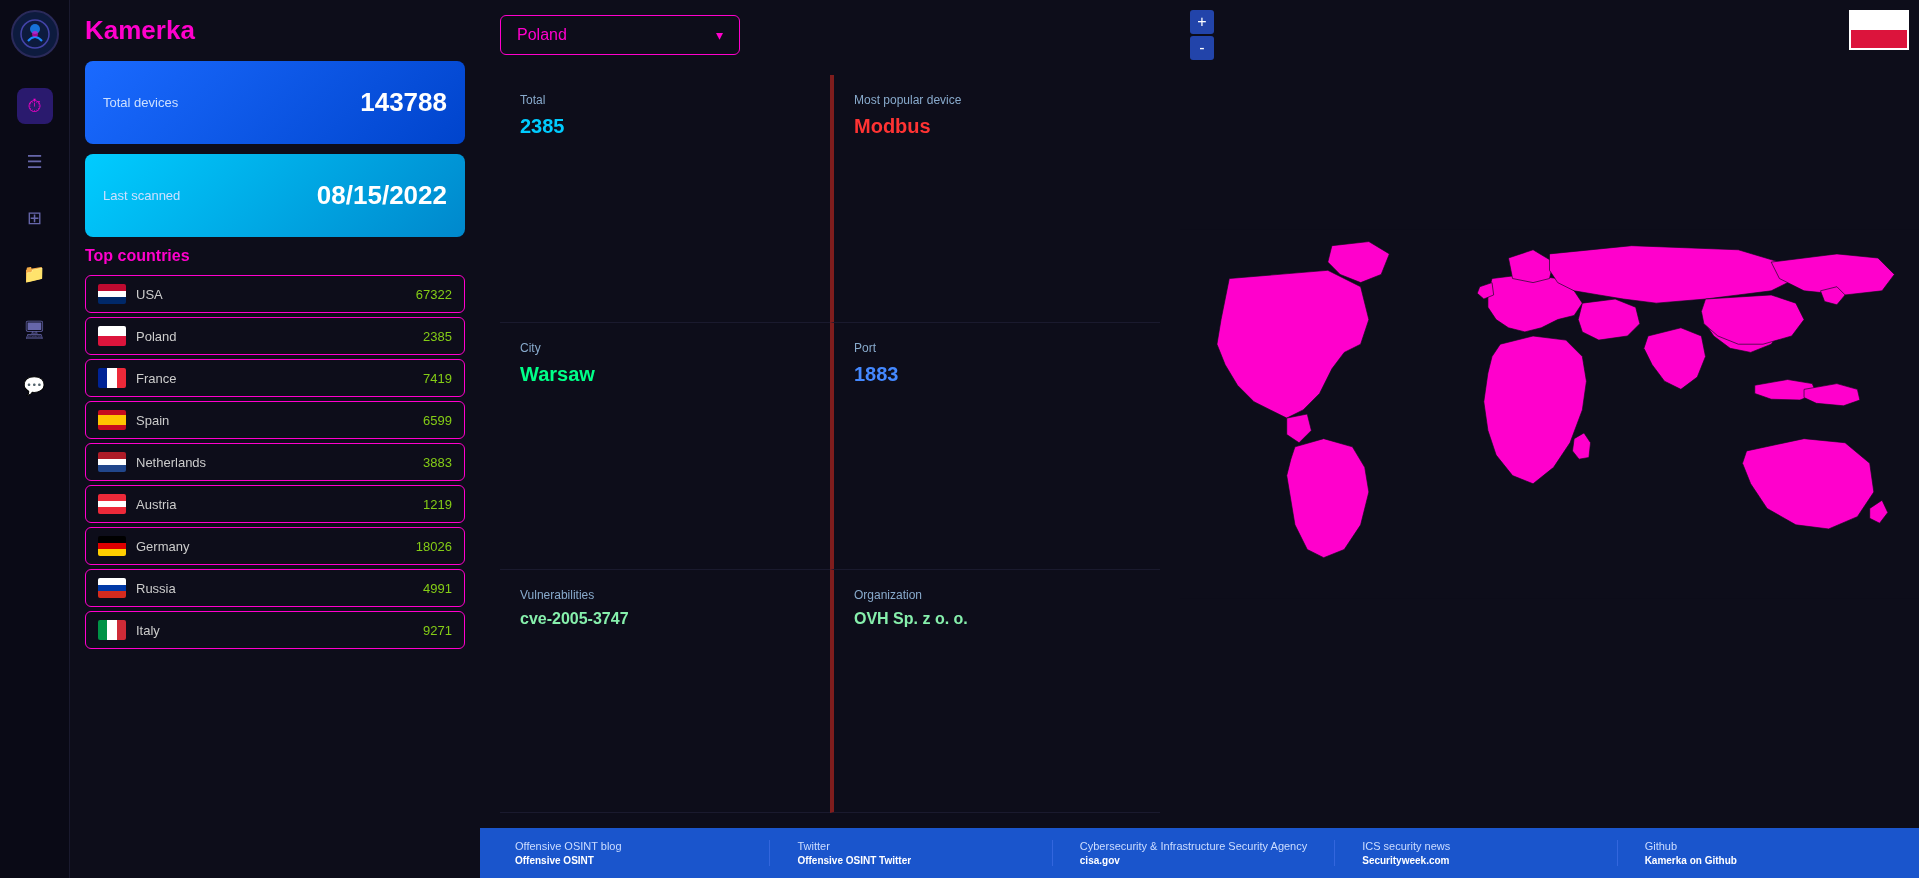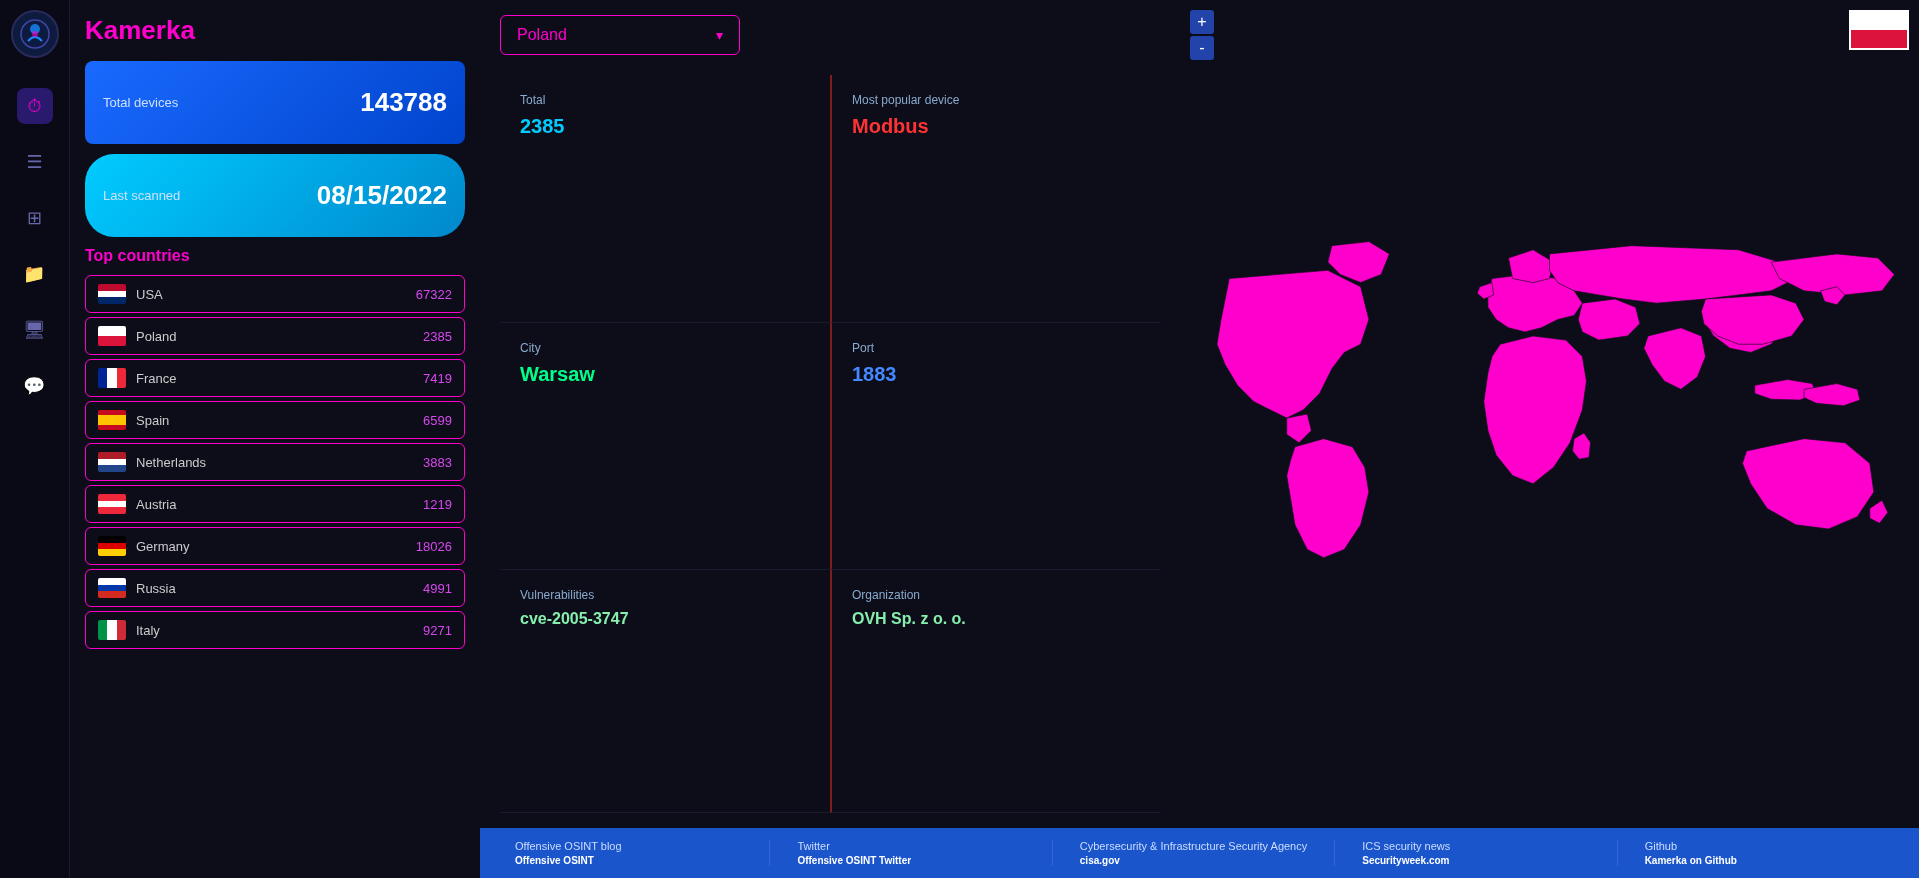--- a/index.html
+++ b/index.html
@@ -76,21 +76,20 @@
       padding: 26px 18px;
       display: flex;
       justify-content: space-between;
       align-items: center;
     }
     .stat-card.blue {
       background: linear-gradient(135deg, #1a6aff, #0044cc);
     }
     .stat-card.cyan {
       background: linear-gradient(135deg, #00ccff, #0088cc);
-      border-radius: 29px;
     }
     .stat-card-label {
       color: #cce0ff;
       font-size: 13px;
     }
     .stat-card-value {
       color: #fff;
       font-size: 26px;
       font-weight: bold;
     }
@@ -118,21 +117,21 @@
       overflow: hidden;
       display: flex;
       flex-direction: column;
     }
     .country-name {
       flex: 1;
       color: #ccc;
       font-size: 13px;
     }
     .country-count {
-      color: #d946ef;
+      color: #84cc16;
       font-size: 13px;
     }
 
     
     .main-content {
       flex: 1;
       display: flex;
       flex-direction: column;
       padding: 0;
       overflow: hidden;
@@ -175,21 +174,21 @@
     .info-grid {
       display: grid;
       grid-template-columns: 1fr 1fr;
       gap: 0;
       flex: 1;
     }
     .info-cell {
       padding: 18px 20px;
       border-bottom: 1px solid #1a1a2e;
     }
-    .info-cell-right { border-left: 2px solid #7f1d1d; }
+    .info-cell-right { border-left: 4px solid #7f1d1d; }
     .info-label {
       color: #88aacc;
       font-size: 12px;
       margin-bottom: 8px;
     }
     .info-value {
       font-size: 20px;
       font-weight: bold;
     }
     .info-value.cyan { color: #00ccff; }

